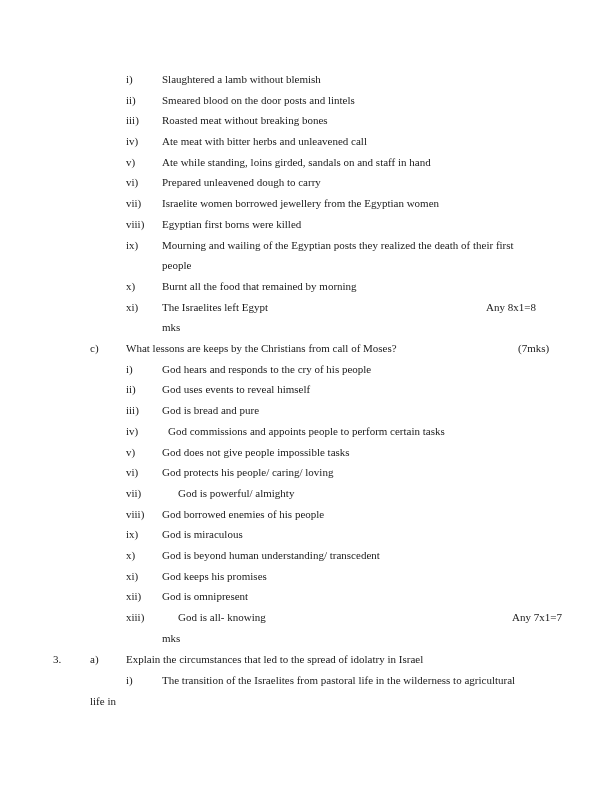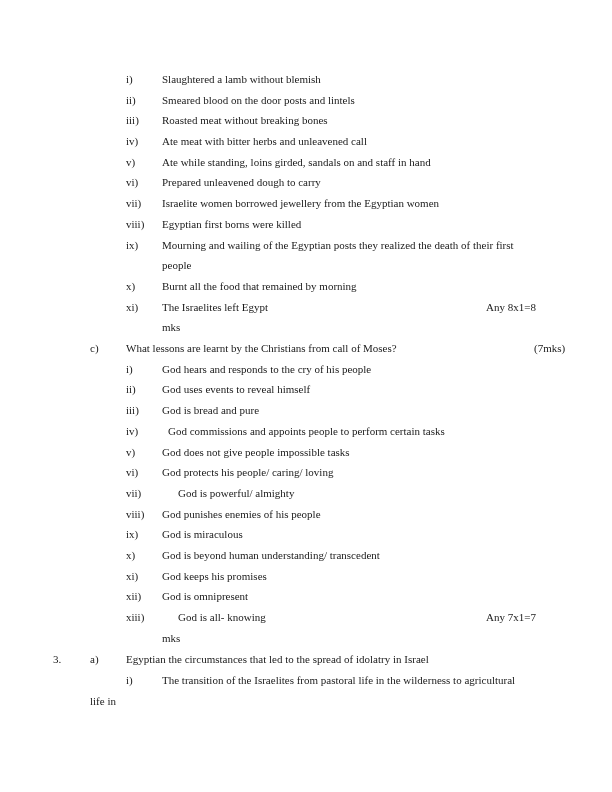--- a/index.html
+++ b/index.html
@@ -85,22 +85,22 @@
     <span class="num" style="left:126px">xi)</span>
     <span class="txt" style="left:162px">The Israelites left Egypt</span>
     <span class="marks" style="left:486px">Any 8x1=8</span>
   </div>
   <div class="line" style="top:320px">
     <span class="txt" style="left:162px">mks</span>
   </div>
 
   <div class="line" style="top:341px">
     <span class="num" style="left:90px">c)</span>
-    <span class="txt" style="left:126px">What lessons are learnt by the Christians from call of Moses?</span>
-    <span class="marks" style="left:534px">(7mks)</span>
+    <span class="txt" style="left:126px">What lessons are keeps by the Christians from call of Moses?</span>
+    <span class="marks" style="left:518px">(7mks)</span>
   </div>
   <div class="line" style="top:362px">
     <span class="num" style="left:126px">i)</span>
     <span class="txt" style="left:162px">God hears and responds to the cry of his people</span>
   </div>
   <div class="line" style="top:382px">
     <span class="num" style="left:126px">ii)</span>
     <span class="txt" style="left:162px">God uses events to reveal himself</span>
   </div>
   <div class="line" style="top:403px">
@@ -118,51 +118,51 @@
   <div class="line" style="top:465px">
     <span class="num" style="left:126px">vi)</span>
     <span class="txt" style="left:162px">God protects his people/ caring/ loving</span>
   </div>
   <div class="line" style="top:486px">
     <span class="num" style="left:126px">vii)</span>
     <span class="txt" style="left:178px">God is powerful/ almighty</span>
   </div>
   <div class="line" style="top:507px">
     <span class="num" style="left:126px">viii)</span>
-    <span class="txt" style="left:162px">God punishes enemies of his people</span>
+    <span class="txt" style="left:162px">God borrowed enemies of his people</span>
   </div>
   <div class="line" style="top:527px">
     <span class="num" style="left:126px">ix)</span>
     <span class="txt" style="left:162px">God is miraculous</span>
   </div>
   <div class="line" style="top:548px">
     <span class="num" style="left:126px">x)</span>
     <span class="txt" style="left:162px">God is beyond human understanding/ transcedent</span>
   </div>
   <div class="line" style="top:569px">
     <span class="num" style="left:126px">xi)</span>
     <span class="txt" style="left:162px">God keeps his promises</span>
   </div>
   <div class="line" style="top:589px">
     <span class="num" style="left:126px">xii)</span>
     <span class="txt" style="left:162px">God is omnipresent</span>
   </div>
   <div class="line" style="top:610px">
     <span class="num" style="left:126px">xiii)</span>
     <span class="txt" style="left:178px">God is all- knowing</span>
-    <span class="marks" style="left:486px">Any 7x1=7</span>
+    <span class="marks" style="left:512px">Any 7x1=7</span>
   </div>
   <div class="line" style="top:631px">
     <span class="txt" style="left:162px">mks</span>
   </div>
 
   <div class="line" style="top:652px">
     <span class="num" style="left:53px">3.</span>
     <span class="num" style="left:90px">a)</span>
-    <span class="txt" style="left:126px">Egyptian the circumstances that led to the spread of idolatry in Israel</span>
+    <span class="txt" style="left:126px">Explain the circumstances that led to the spread of idolatry in Israel</span>
   </div>
   <div class="line" style="top:673px">
     <span class="num" style="left:126px">i)</span>
     <span class="txt" style="left:162px">The transition of the Israelites from pastoral life in the wilderness to agricultural</span>
   </div>
   <div class="line" style="top:694px">
     <span class="txt" style="left:90px">life in</span>
   </div>
 
 </div>

